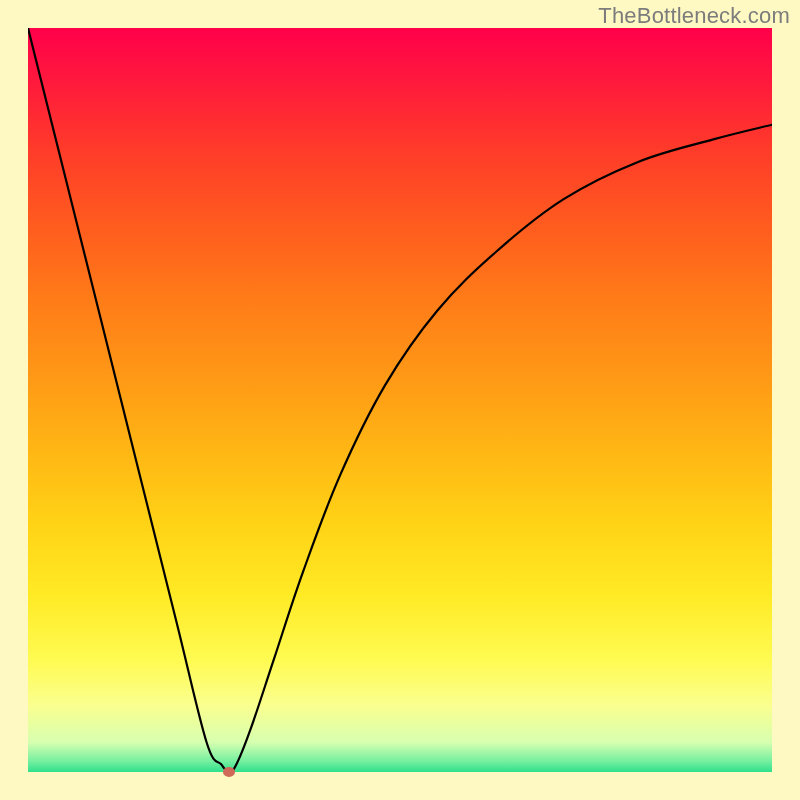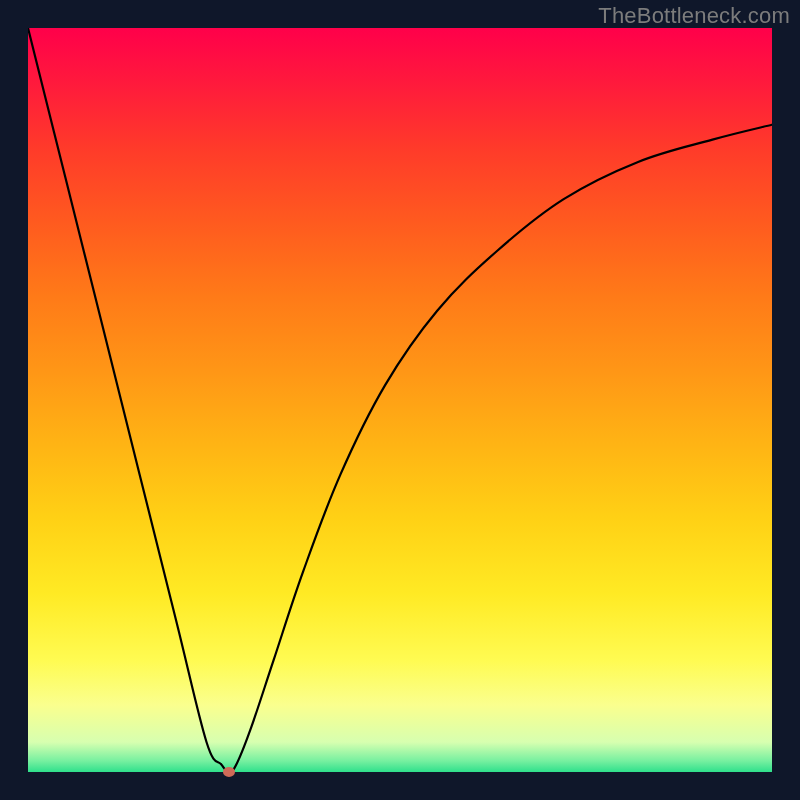--- a/index.html
+++ b/index.html
@@ -8,21 +8,21 @@
     width: 800px;
     height: 800px;
     overflow: hidden;
     background: #000;
     font-family: Arial, Helvetica, sans-serif;
   }
   .chart-container {
     position: relative;
     width: 800px;
     height: 800px;
-    background: #0f172a;
+    background: #fef9c3;
   }
   .plot-area {
     position: absolute;
     top: 28px;
     left: 28px;
     width: 744px;
     height: 744px;
     background: linear-gradient(to bottom,
       #ff004a 0%,
       #ff1c3b 8%,

